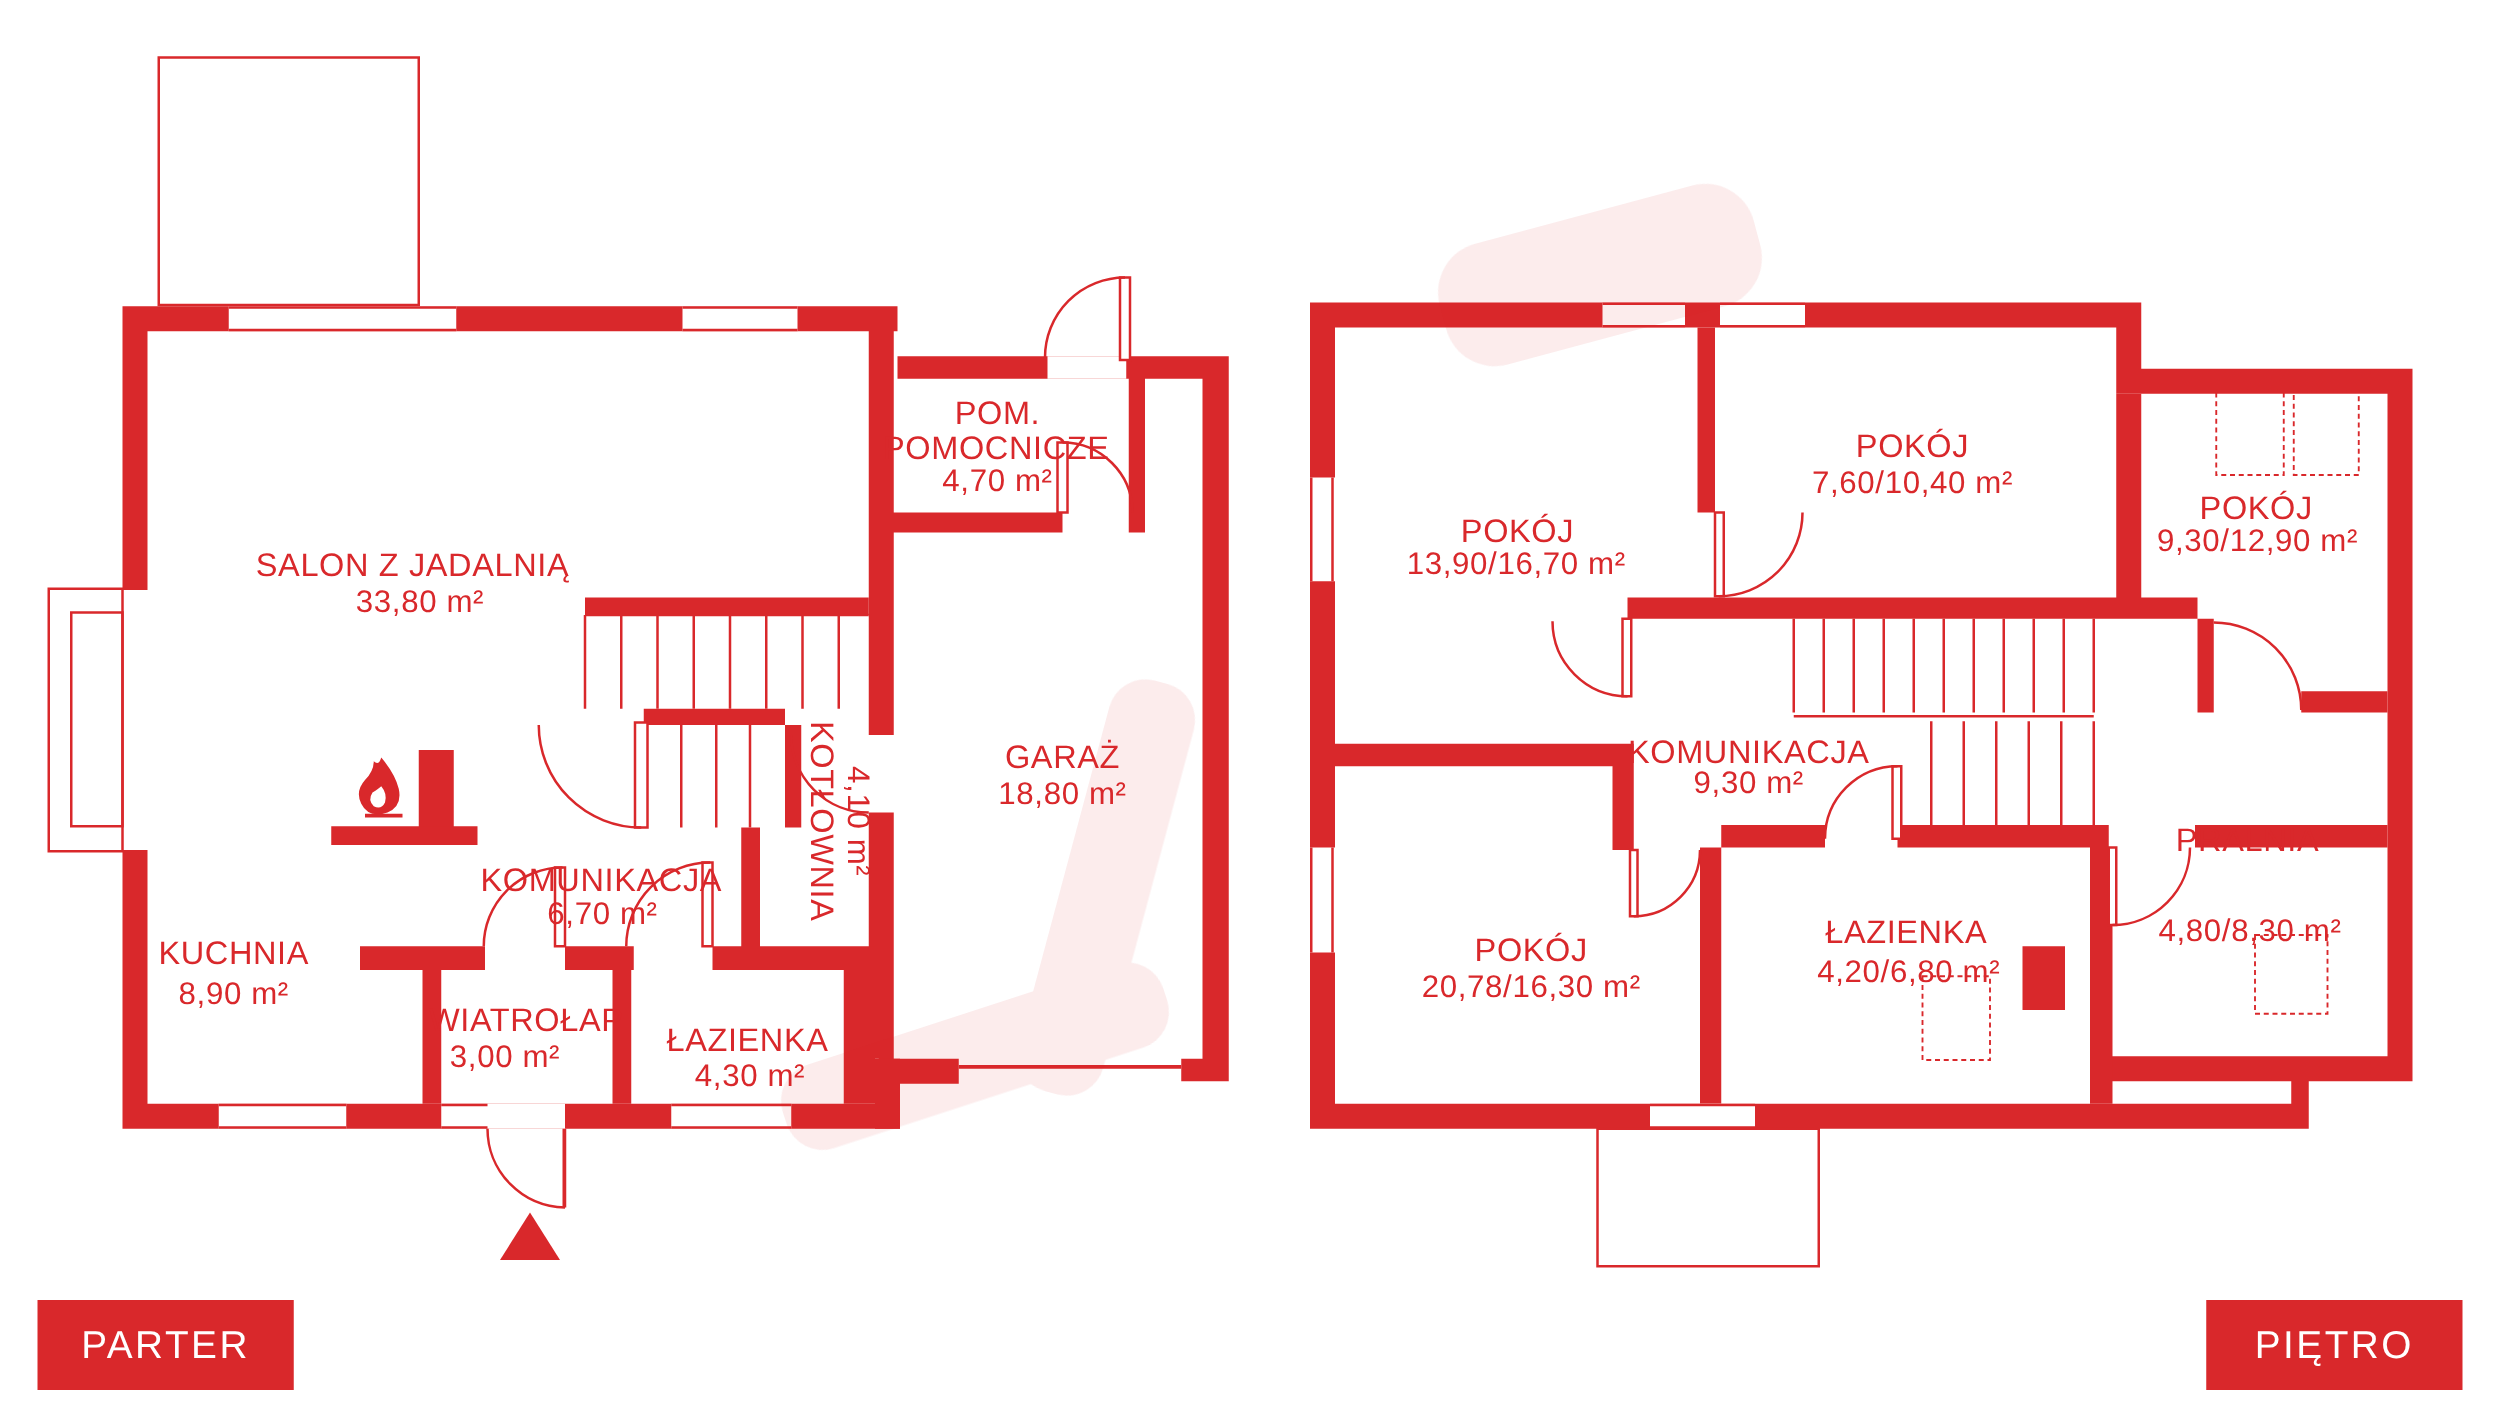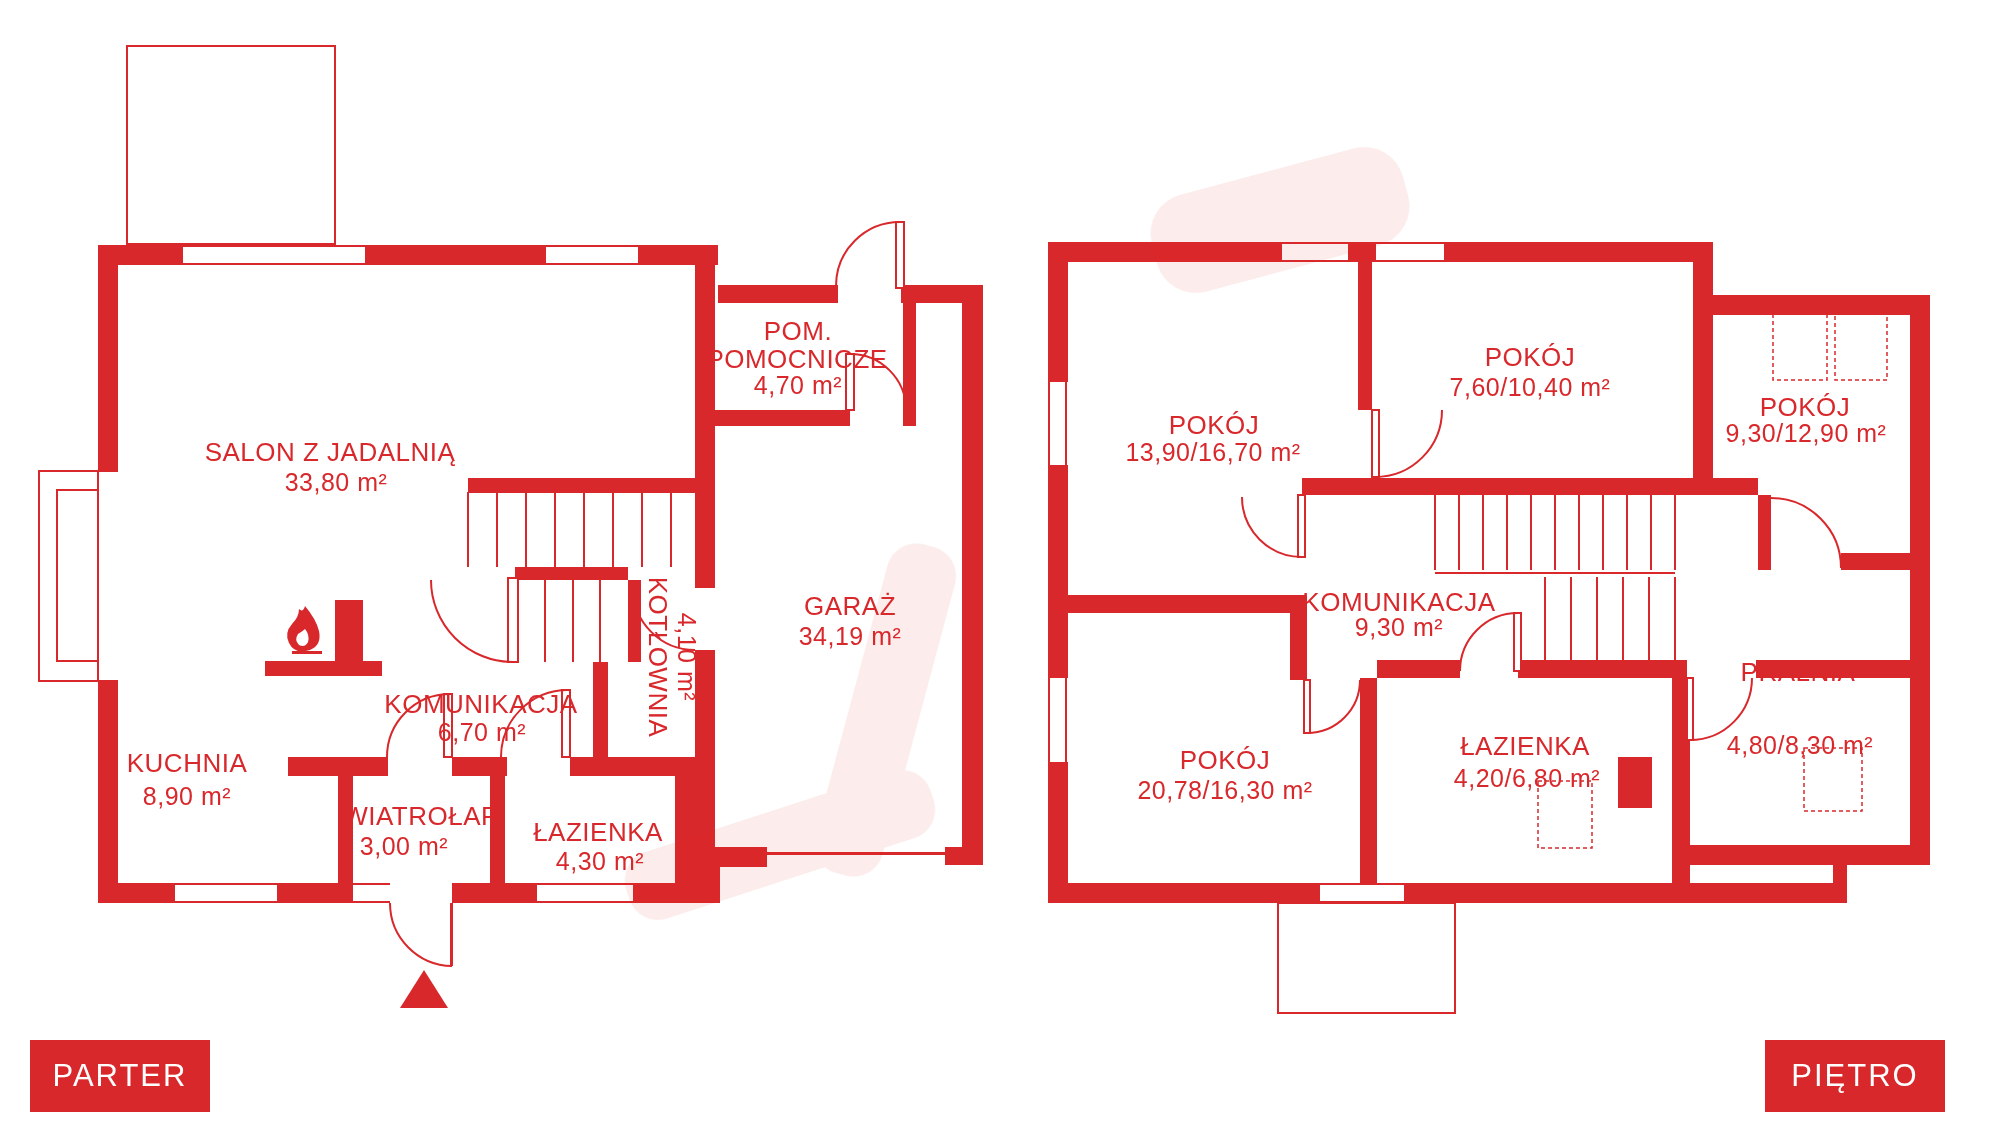--- a/index.html
+++ b/index.html
@@ -3,21 +3,21 @@
 <meta charset="utf-8">
 <style>
   html,body{margin:0;padding:0;background:#ffffff;}
   body{font-family:"Liberation Sans", sans-serif;}
   .canvas{position:relative;width:2000px;height:1127px;background:#fff;overflow:hidden;}
   .plan-svg{position:absolute;left:0;top:0;width:2000px;height:1127px;}
   .lbl{position:absolute;transform:translate(-50%,-50%);color:#d9282b;font-size:26px;font-weight:500;
        white-space:nowrap;letter-spacing:.5px;}
   .lbl.area{font-size:25px;font-weight:400;}
   .lbl.rot{transform:translate(-50%,-50%) rotate(90deg);}
-  .badge{position:absolute;width:180px;height:72px;background:#d9282b;color:#ffffff;
+  .badge{position:absolute;width:205px;height:72px;background:#d9282b;color:#ffffff;
          display:flex;align-items:center;justify-content:center;font-size:31px;
          letter-spacing:2px;font-weight:500;}
 </style>
 </head>
 <body>
 
 <div class="canvas">
 
 <svg class="plan-svg" viewBox="0 0 2000 1127">
 
@@ -190,21 +190,21 @@
     <rect x="1150" y="170" width="260" height="100" rx="40" transform="rotate(-15 1280 220)"></rect>
   </g>
 </svg>
 
 <div class="lbl" style="left:330px;top:452px">SALON Z JADALNIĄ</div>
 <div class="lbl area" style="left:336px;top:482px">33,80 m²</div>
 <div class="lbl" style="left:798px;top:331px">POM.</div>
 <div class="lbl" style="left:797px;top:359px">POMOCNICZE</div>
 <div class="lbl area" style="left:798px;top:385px">4,70 m²</div>
 <div class="lbl" style="left:850px;top:606px">GARAŻ</div>
-<div class="lbl area" style="left:850px;top:636px">34,19 m²</div>
+<div class="lbl area" style="left:850px;top:636px">18,80 m²</div>
 <div class="lbl rot" style="left:657px;top:657px">KOTŁOWNIA</div>
 <div class="lbl area rot" style="left:686px;top:657px">4,10 m²</div>
 <div class="lbl" style="left:481px;top:704px">KOMUNIKACJA</div>
 <div class="lbl area" style="left:482px;top:732px">6,70 m²</div>
 <div class="lbl" style="left:187px;top:763px">KUCHNIA</div>
 <div class="lbl area" style="left:187px;top:796px">8,90 m²</div>
 <div class="lbl" style="left:421px;top:816px">WIATROŁAP</div>
 <div class="lbl area" style="left:404px;top:846px">3,00 m²</div>
 <div class="lbl" style="left:598px;top:832px">ŁAZIENKA</div>
 <div class="lbl area" style="left:600px;top:861px">4,30 m²</div>

